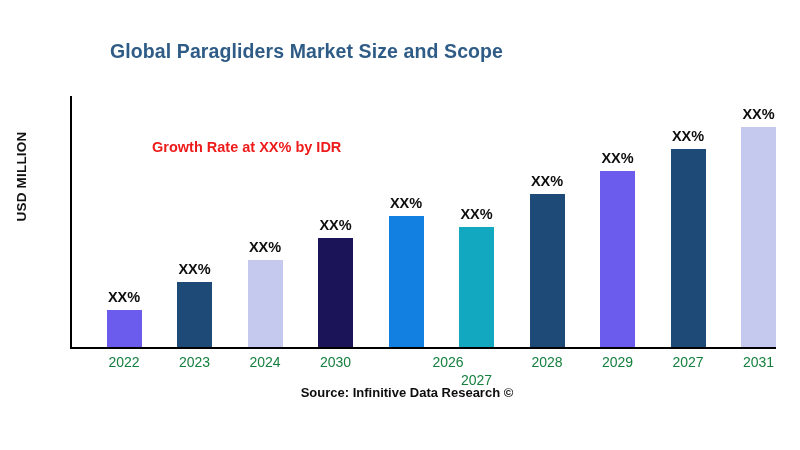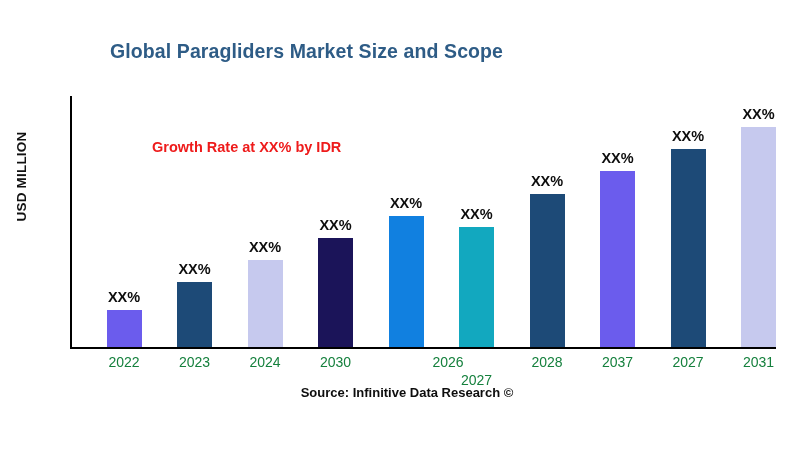--- a/index.html
+++ b/index.html
@@ -192,21 +192,21 @@
         </div>
       </div>
     <div id="ticks-container">
         <div class="tick-label" style="left: 54px;">2022</div>
         <div class="tick-label" style="left: 124.5px;">2023</div>
         <div class="tick-label" style="left: 195px;">2024</div>
         <div class="tick-label" style="left: 265.5px;">2030</div>
         <div class="tick-label" style="left: 336px; margin-left: 42px;">2026</div>
         <div class="tick-label" style="left: 406.5px; margin-top: 18px;">2027</div>
         <div class="tick-label" style="left: 477px;">2028</div>
-        <div class="tick-label" style="left: 547.5px;">2037</div>
+        <div class="tick-label" style="left: 547.5px;">2029</div>
         <div class="tick-label" style="left: 618px;">2027</div>
         <div class="tick-label" style="left: 688.5px;">2031</div>
       </div>
 
   </div>
 
   <div id="source-text">Source: Infinitive Data Research ©</div>
 
 </div>
 

